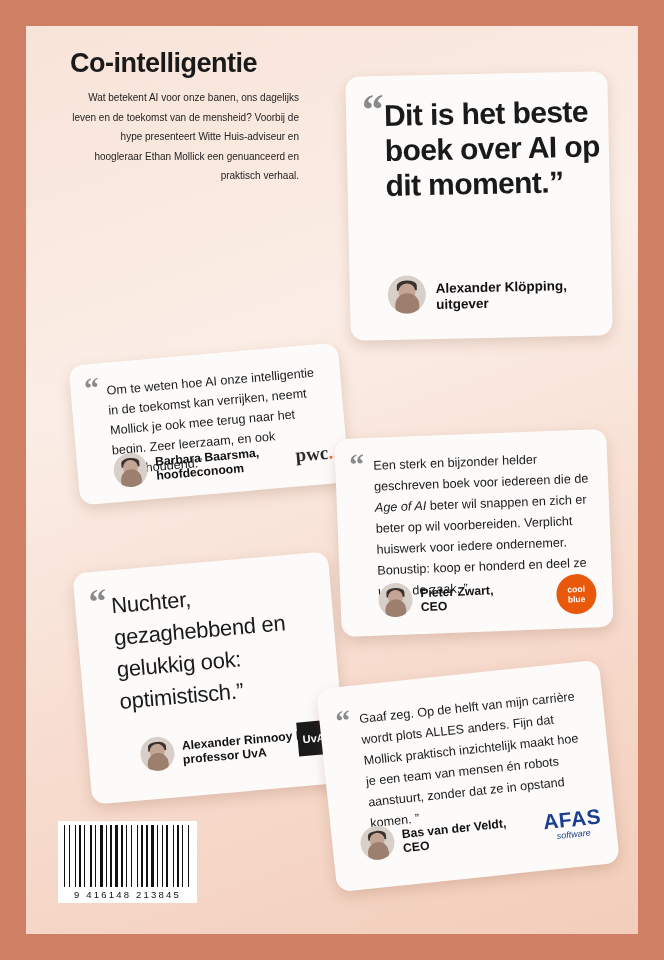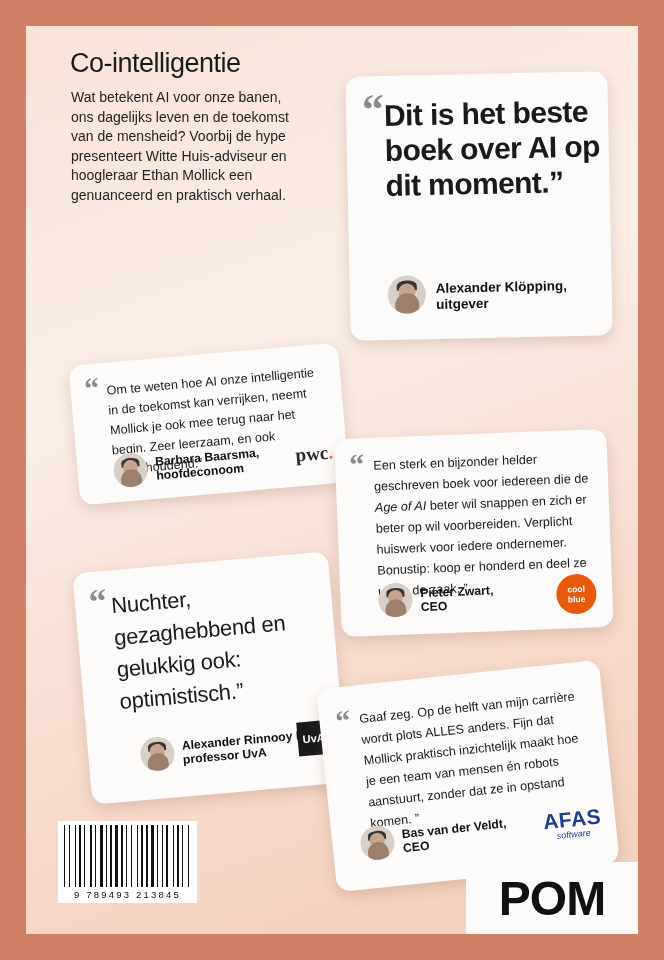--- a/index.html
+++ b/index.html
@@ -12,26 +12,26 @@
   .cover{
     position:absolute;
     left:26px;top:26px;
     width:612px;height:908px;
     background:linear-gradient(160deg,#f8e3d8 0%, #fbeee6 35%, #f7ddd0 65%, #f3cdba 100%);
     overflow:hidden;
   }
   
   .title{
     position:absolute;left:44px;top:22px;
-    font-size:27px;font-weight:normal;color:#1a1a1a;
+    font-size:27px;font-weight:bold;color:#1a1a1a;
     letter-spacing:-0.5px;
   }
   .intro{
     position:absolute;left:45px;top:62px;width:228px;
-    font-size:14px;line-height:19.5px;color:#232323;
+    font-size:10px;line-height:19.5px;color:#232323;text-align:right;
   }
   .intro p{margin:0 0 15px 0;}
   
   .card{
     position:absolute;
     background:#fdfbfa;
     border-radius:14px;
     box-shadow:0 5px 14px rgba(120,70,45,.20);
   }
   .qmark{
@@ -267,20 +267,17 @@
         <i style="left: 82px; width: 2px;"></i>
         <i style="left: 87px; width: 3px;"></i>
         <i style="left: 93px; width: 1px;"></i>
         <i style="left: 98px; width: 1px;"></i>
         <i style="left: 102px; width: 2px;"></i>
         <i style="left: 109px; width: 1px;"></i>
         <i style="left: 113px; width: 2px;"></i>
         <i style="left: 118px; width: 1px;"></i>
         <i style="left: 124px; width: 1px;"></i>
       </div>
-    <div class="digits">9 789493 213845</div>
-  </div>
-
-  <div class="pom">
-    <span>POM</span>
-  </div>
+    <div class="digits">9 416148 213845</div>
+  </div>
+
 
 </div>
 
 </body></html>

